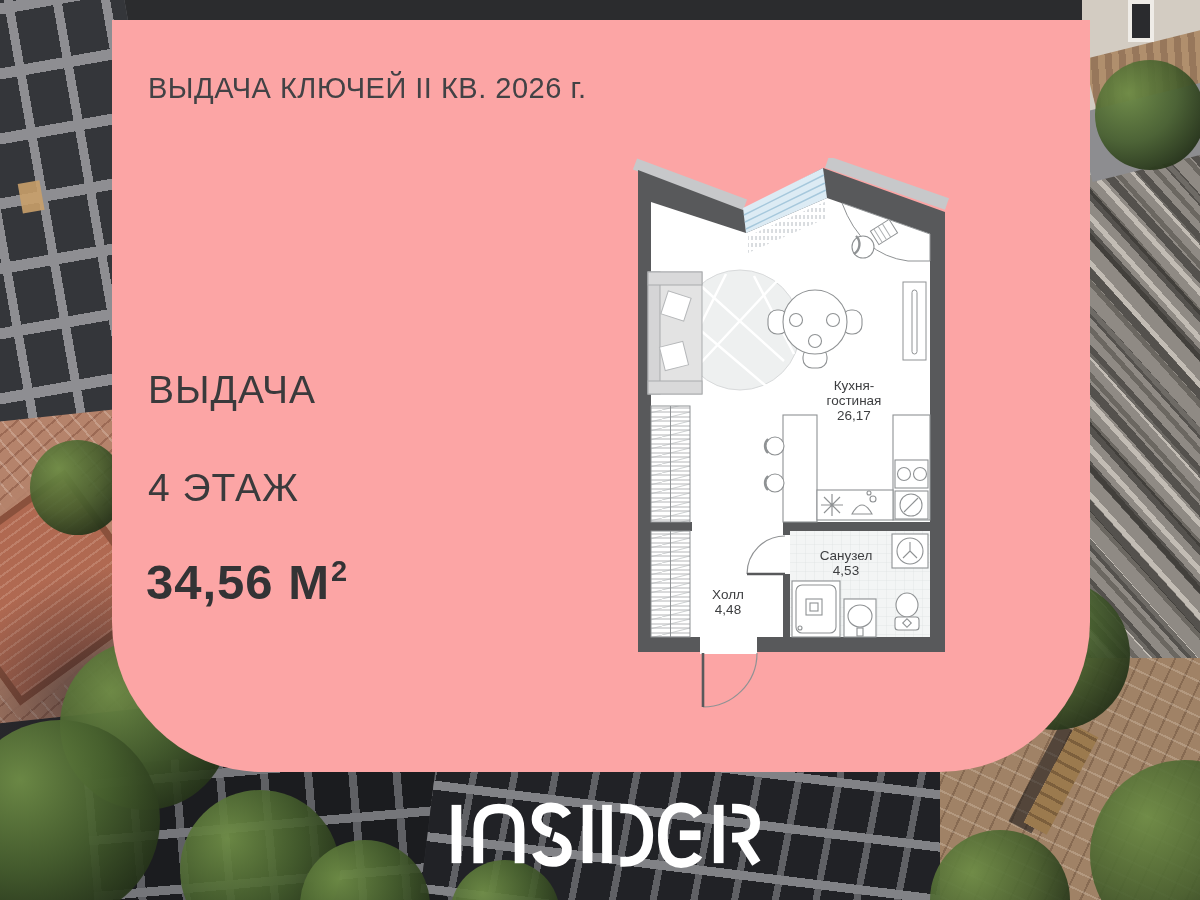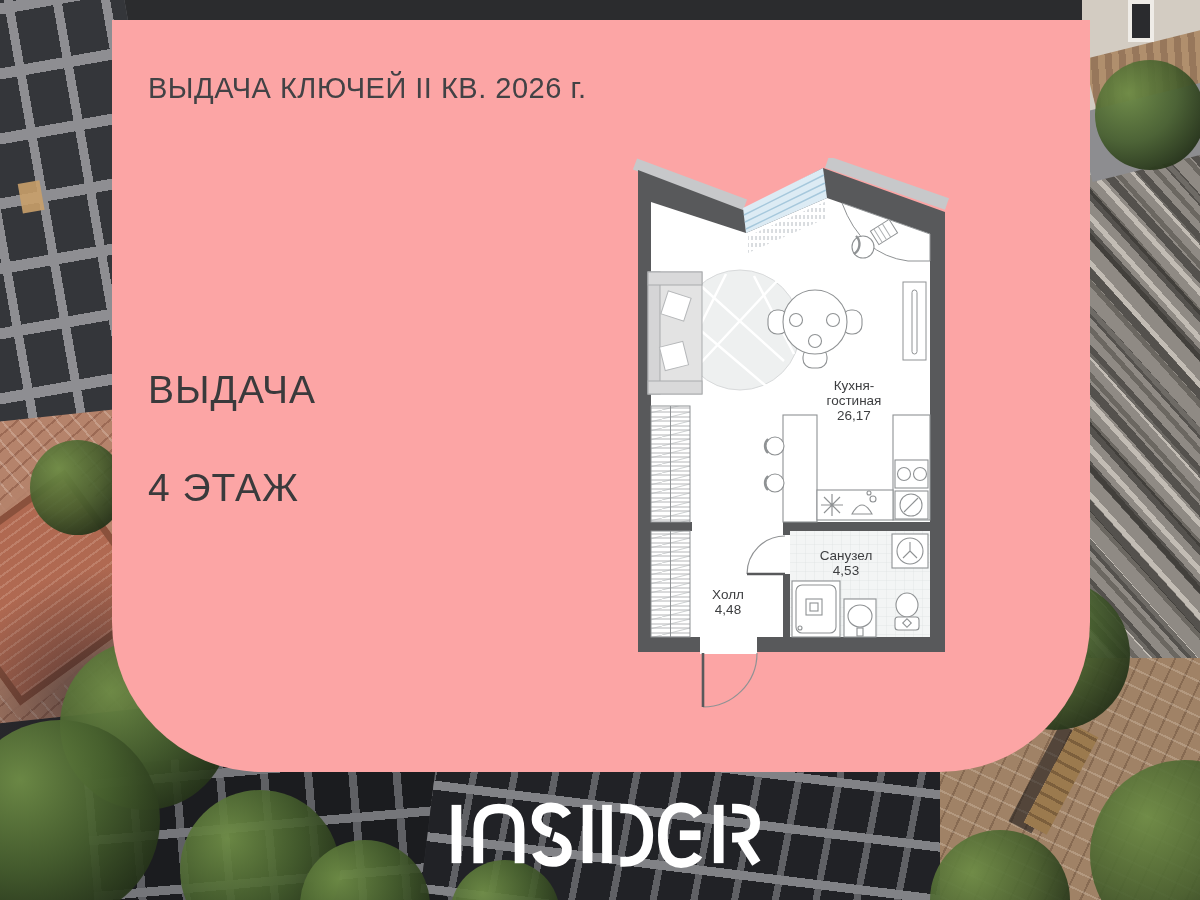--- a/index.html
+++ b/index.html
@@ -101,20 +101,21 @@
   <div class="abs tree" style="left:60px;top:640px;width:170px;height:170px;"></div>
   <div class="abs tree" style="left:-40px;top:720px;width:200px;height:200px;"></div>
   <div class="abs tree" style="left:180px;top:790px;width:160px;height:160px;"></div>
   <div class="abs tree" style="left:300px;top:840px;width:130px;height:130px;"></div>
   <div class="abs tree" style="left:450px;top:860px;width:110px;height:110px;"></div>
 
   <div class="abs card">
     <div class="abs hdr">ВЫДАЧА КЛЮЧЕЙ II КВ. 2026 г.</div>
     <div class="abs unit-type">ВЫДАЧА</div>
     <div class="abs unit-floor">4 ЭТАЖ</div>
+    <div class="abs unit-area"><span>34,56</span>&nbsp;<span>М</span><sup>2</sup></div>
 
     <svg class="abs plan" width="330" height="560" viewBox="0 0 330 560">
       <defs>
         <pattern id="shelfHatch" width="36" height="9" patternUnits="userSpaceOnUse">
           <path d="M0,2 H36 M0,7 H36" stroke="#9fa2a4" stroke-width="0.8" fill="none"></path>
           <path d="M0,9 L36,0" stroke="#b8babc" stroke-width="0.7" fill="none"></path>
         </pattern>
         <pattern id="tileGrid" width="9" height="9" patternUnits="userSpaceOnUse">
           <path d="M9,0 V9 M0,9 H9" stroke="#e2e6e6" stroke-width="1" fill="none"></path>
         </pattern>

